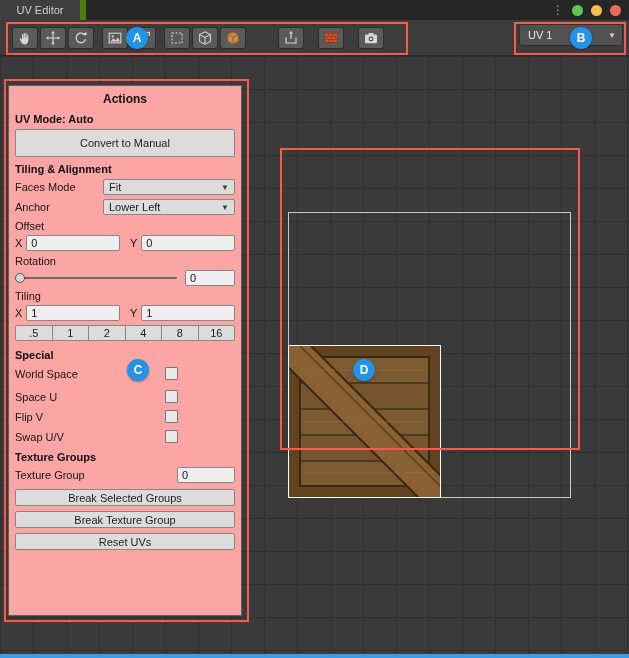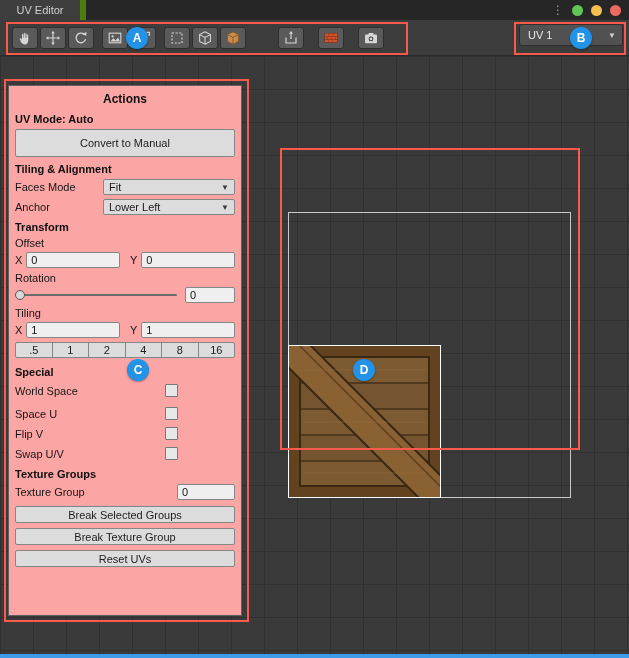--- a/index.html
+++ b/index.html
@@ -249,21 +249,20 @@
       </div>
     </div>
     <div class="row mb6">
       <span class="rlabel">Anchor</span>
       <div class="dropdown">
         <span>Lower Left</span>
         <span class="arrow">▼</span>
       </div>
     </div>
 
-    <div class="hdr">Transform</div>
     <div class="lbl">Offset</div>
     <div class="row xy">
       <span class="axlbl">X</span>
       <input class="field f1" value="0" style="">
       <span class="axlbl ylbl">Y</span>
       <input class="field f1" value="0" style="">
     </div>
     <div class="lbl">Rotation</div>
     <div class="slider-row">
       <div class="slider">

